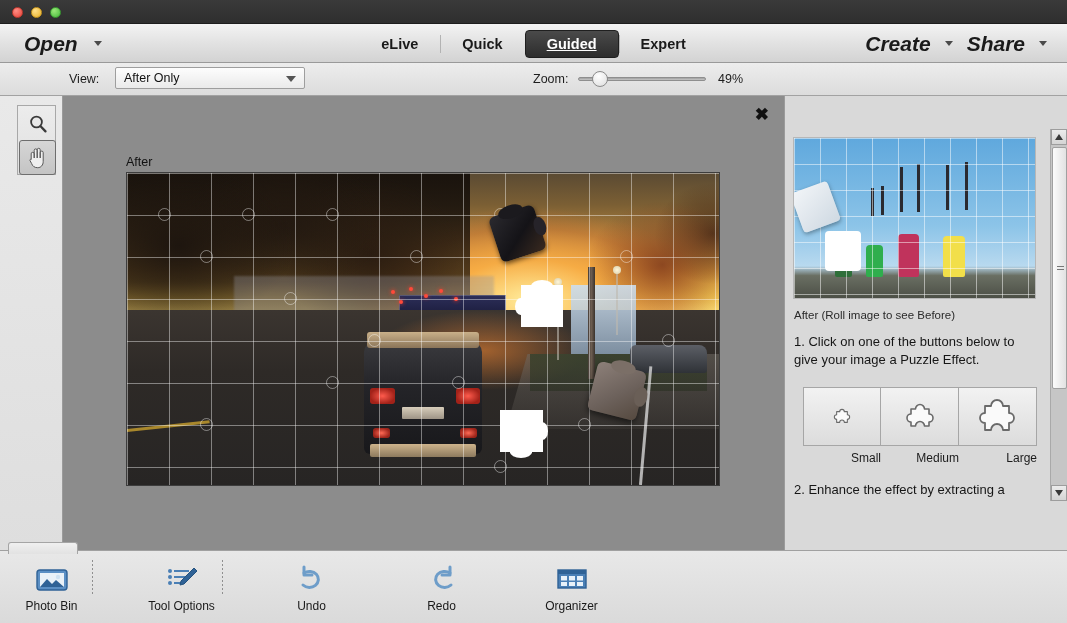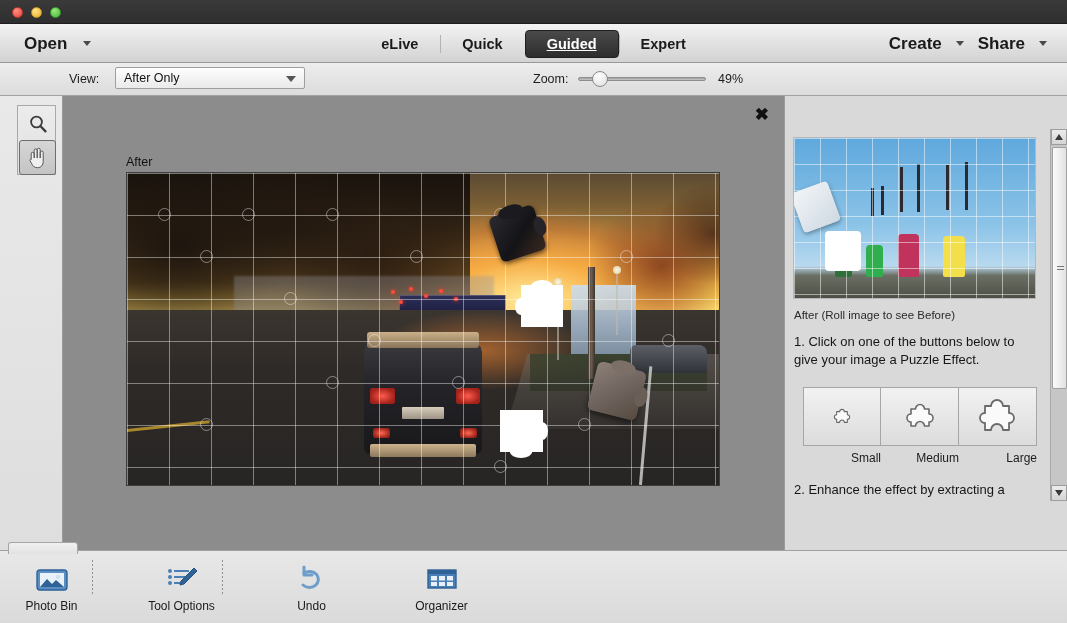--- a/index.html
+++ b/index.html
@@ -28,21 +28,21 @@
   .light.yellow{ background: radial-gradient(circle at 35% 30%, #ffe08a, #e8b129); border: 1px solid #c9981f; }
   .light.green { background: radial-gradient(circle at 35% 30%, #9ae879, #46b93b); border: 1px solid #3a9b31; }
 
   
   .menubar {
     position: absolute; left: 0; top: 24px; width: 1067px; height: 39px;
     background: linear-gradient(#f3f3f3 0%, #e2e2e2 50%, #d3d3d3 100%);
     border-bottom: 1px solid #9a9a9a;
   }
   .menu-left { position: absolute; left: 24px; top: 0; height: 39px; display: flex; align-items: center; gap: 16px; }
-  .menu-lbl { font-size: 17px; font-weight: bold; color: #1a1a1a; }
+  .menu-lbl { font-size: 21px; font-weight: bold; color: #1a1a1a; font-style: italic; }
   .caret {
     width: 0; height: 0; border-left: 4.5px solid transparent; border-right: 4.5px solid transparent;
     border-top: 5px solid #4a4a4a;
   }
   .tabs {
     position: absolute; left: 0; right: 0; top: 0; height: 39px;
     display: flex; align-items: center; justify-content: center; gap: 0;
   }
   .tab {
     font-size: 14.5px; font-weight: bold; color: #1a1a1a;
@@ -610,20 +610,29 @@
       <div class="bb-item">
         <div class="bb-ic">
           <svg width="34" height="28" viewBox="0 0 34 28">
             <path d="M9 8a9 8 0 1 1 -1 12" fill="none" stroke="#6e9dc9" stroke-width="3" stroke-linecap="round"></path>
             <path d="M9 2v8h8" fill="none" stroke="#6e9dc9" stroke-width="3" stroke-linecap="round" stroke-linejoin="round"></path>
           </svg>
         </div>
         <span class="lab">Undo</span>
       </div>
 
+      <div class="bb-item">
+        <div class="bb-ic">
+          <svg width="34" height="28" viewBox="0 0 34 28">
+            <path d="M25 8a9 8 0 1 0 1 12" fill="none" stroke="#6e9dc9" stroke-width="3" stroke-linecap="round"></path>
+            <path d="M25 2v8h-8" fill="none" stroke="#6e9dc9" stroke-width="3" stroke-linecap="round" stroke-linejoin="round"></path>
+          </svg>
+        </div>
+        <span class="lab">Redo</span>
+      </div>
 
 
       <div class="bb-item">
         <div class="bb-ic">
           <svg width="34" height="28" viewBox="0 0 34 28">
             <rect x="3" y="5" width="28" height="18" fill="#4a7fb5" stroke="#2f6296" stroke-width="1.4"></rect>
             <rect x="3" y="5" width="28" height="4" fill="#2f6296"></rect>
             <g fill="#e8f1f9">
               <rect x="6" y="11" width="6" height="4.5"></rect>
                 <rect x="14" y="11" width="6" height="4.5"></rect>

